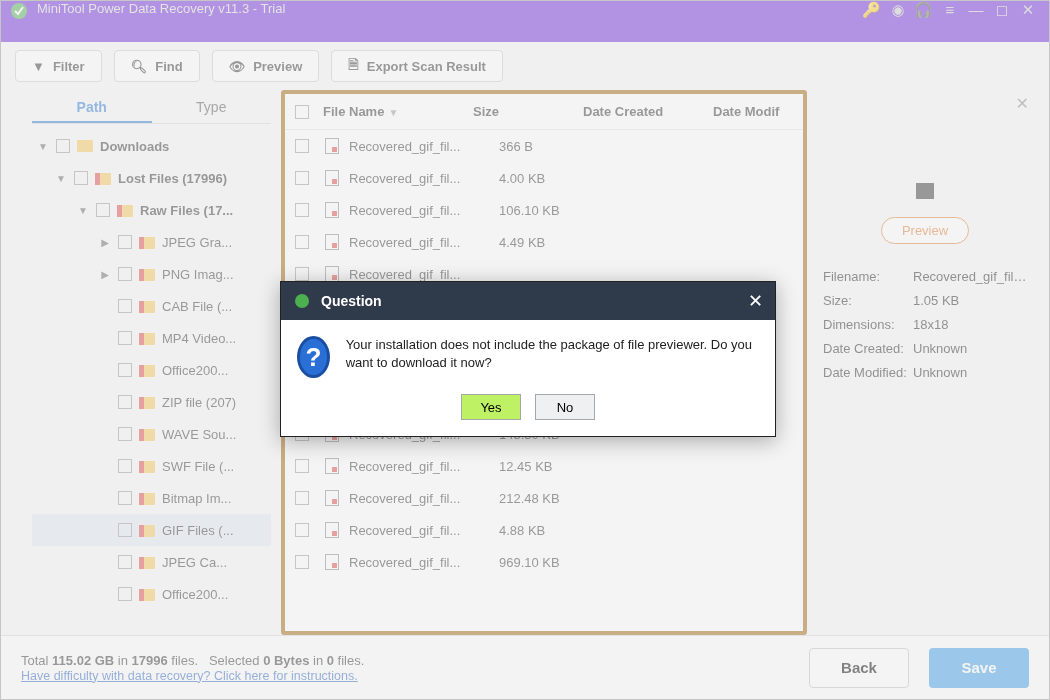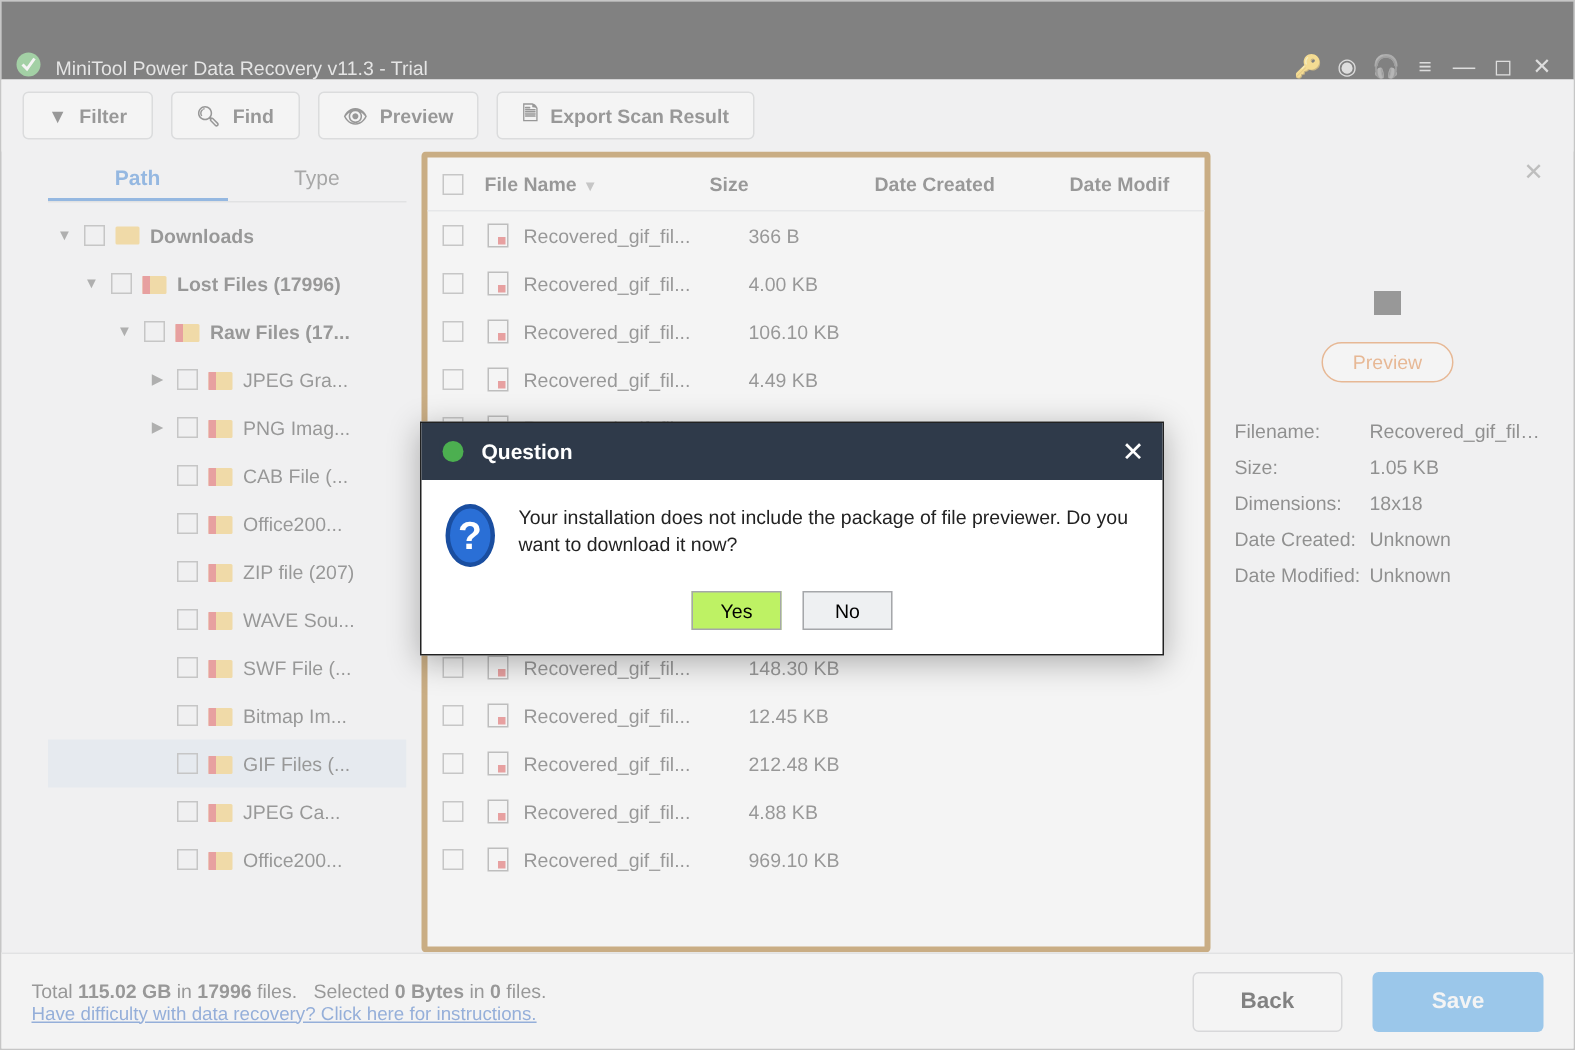--- a/index.html
+++ b/index.html
@@ -2,21 +2,21 @@
 <html><head>
 <meta charset="utf-8">
 <style>
 * { box-sizing: border-box; margin: 0; padding: 0; font-family: "Segoe UI", Arial, sans-serif; }
 html, body { width: 1050px; height: 700px; overflow: hidden; }
 body { background: #e8e8e8; font-size: 13px; color: #333; position: relative; }
 
 .window { width: 1050px; height: 700px; display: flex; flex-direction: column; background: #f6f7f8; border: 1px solid #999; }
 
 
-.titlebar { height: 52px; background: #000000; color: #ddd; display: flex; align-items: flex-end; padding: 0 8px; }
+.titlebar { height: 41px; background: #6d28d9; color: #ddd; display: flex; align-items: flex-start; padding: 0 8px; }
 .titlebar .logo { width: 20px; height: 20px; margin-right: 8px; }
 .titlebar .title { font-size: 13px; flex: 0 0 auto; }
 .titlebar .spacer { flex: 1; }
 .titlebar .tb-icon { width: 26px; text-align: center; color: #ccc; cursor: pointer; font-size: 15px; }
 .titlebar .tb-icon.key { color: #f0b030; }
 
 
 .toolbar { height: 48px; display: flex; align-items: center; gap: 12px; padding: 0 14px; background: #f6f7f8; }
 .tb-btn { height: 32px; padding: 0 16px; border: 1px solid #c7c9cc; background: #fff; border-radius: 4px; display: flex; align-items: center; gap: 8px; cursor: pointer; font-size: 13px; font-weight: 600; color: #333; }
 .tb-btn .ic { font-size: 13px; }
@@ -75,21 +75,21 @@
 .prev-meta { margin-top: 20px; font-size: 13px; }
 .prev-meta .mrow { display:flex; height:24px; align-items:center;}
 .prev-meta .mk { width:90px; color:#222;}
 .prev-meta .mv { flex:1; overflow:hidden; text-overflow:ellipsis; white-space:nowrap; color:#222;}
 
 
 .statusbar { height: 64px; border-top: 1px solid #d5d7da; background:#fdfdfd; display:flex; align-items:center; padding: 0 20px; gap:20px;}
 .status-left { flex:1; font-size:13px; color:#333;}
 .status-left a { color:#2d66c4; text-decoration: underline; cursor:pointer; font-size:12.5px;}
 .btn-back { height:40px; width:100px; border:1px solid #c0c2c5; background:#fff; border-radius:4px; font-size:15px; font-weight:600; cursor:pointer;}
-.btn-save { height:40px; width:114px; border:none; background:#3a9be8; color:#fff; border-radius:4px; font-size:15px; font-weight:600; cursor:pointer;}
+.btn-save { height:40px; width:100px; border:none; background:#3a9be8; color:#fff; border-radius:4px; font-size:15px; font-weight:600; cursor:pointer;}
 
 
 .dim { position:absolute; inset:0; background:rgba(235,235,235,0.55); pointer-events: none; }
 
 
 .modal { position:absolute; left:280px; top:281px; width:496px; background:#fff; border:1px solid #222; box-shadow: 0 4px 20px rgba(0,0,0,0.3);}
 .modal-head { height:38px; background:#2f3a4a; color:#fff; display:flex; align-items:center; padding:0 12px; font-size:14px;}
 .modal-head .mh-title { flex:1; font-weight:600;}
 .modal-head .mh-x { cursor:pointer; font-size:18px;}
 .modal-head .mh-ico { width:18px; height:18px; margin-right:10px; background:#2f3a4a; display:inline-block; }
@@ -195,20 +195,27 @@
             <span class="ficon">
               <span class="folder-r"></span>
             </span>
             <span class="lbl normal">CAB File (...</span>
           </div>
           <div class="tree-row indent-3 noexp">
             <span class="cb"></span>
             <span class="ficon">
               <span class="folder-r"></span>
             </span>
+            <span class="lbl normal">MP4 Video...</span>
+          </div>
+          <div class="tree-row indent-3 noexp">
+            <span class="cb"></span>
+            <span class="ficon">
+              <span class="folder-r"></span>
+            </span>
             <span class="lbl normal">Office200...</span>
           </div>
           <div class="tree-row indent-3 noexp">
             <span class="cb"></span>
             <span class="ficon">
               <span class="folder-r"></span>
             </span>
             <span class="lbl normal">ZIP file (207)</span>
           </div>
           <div class="tree-row indent-3 noexp">

